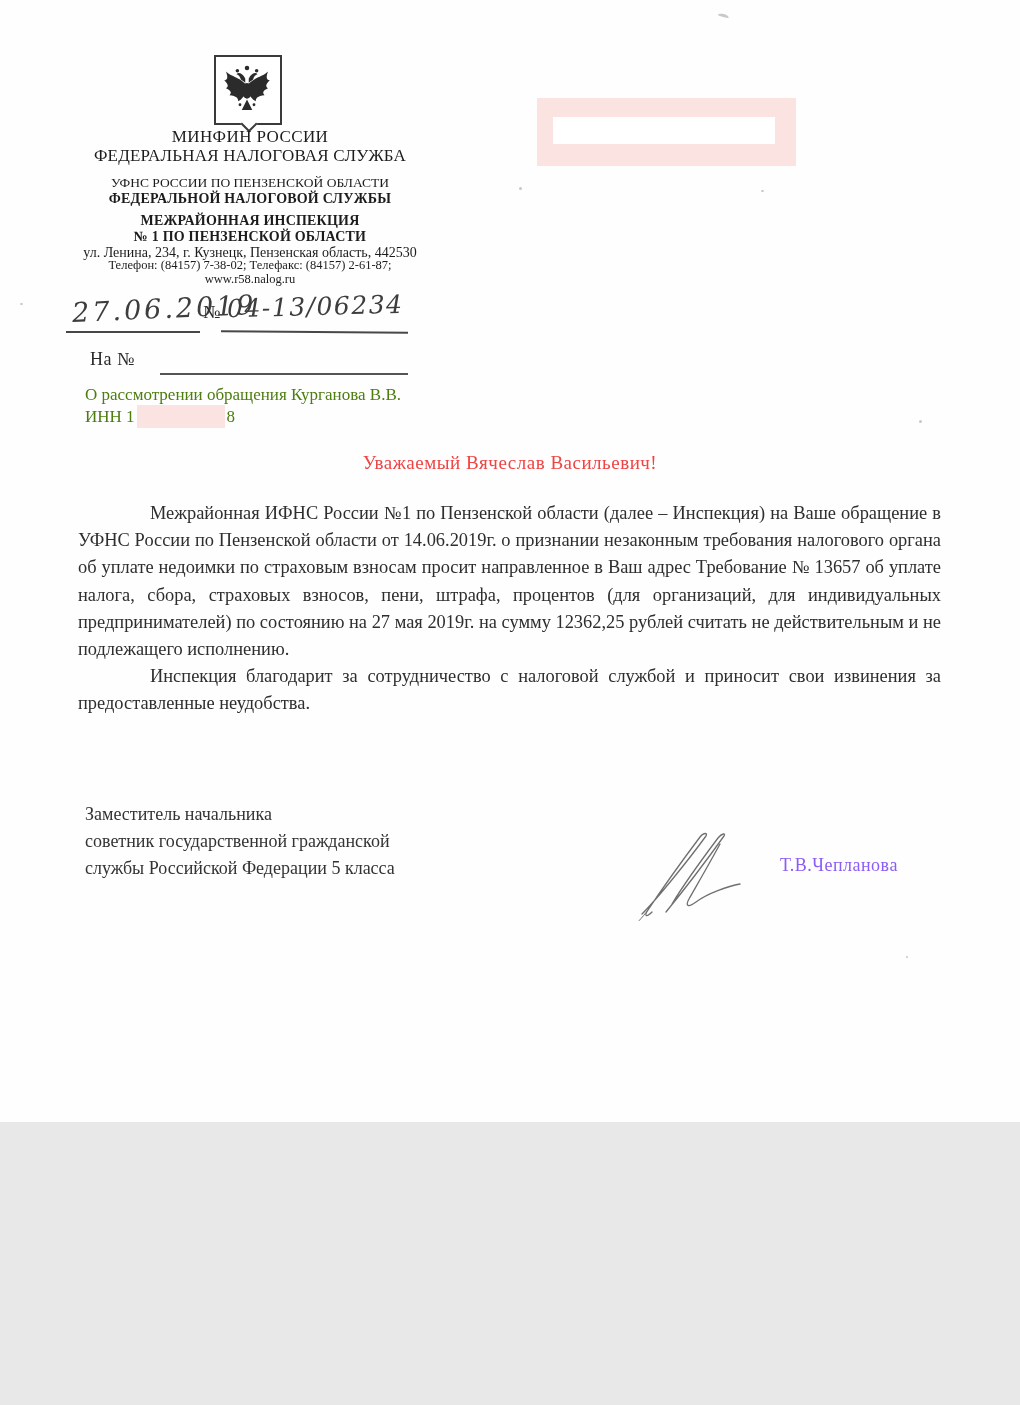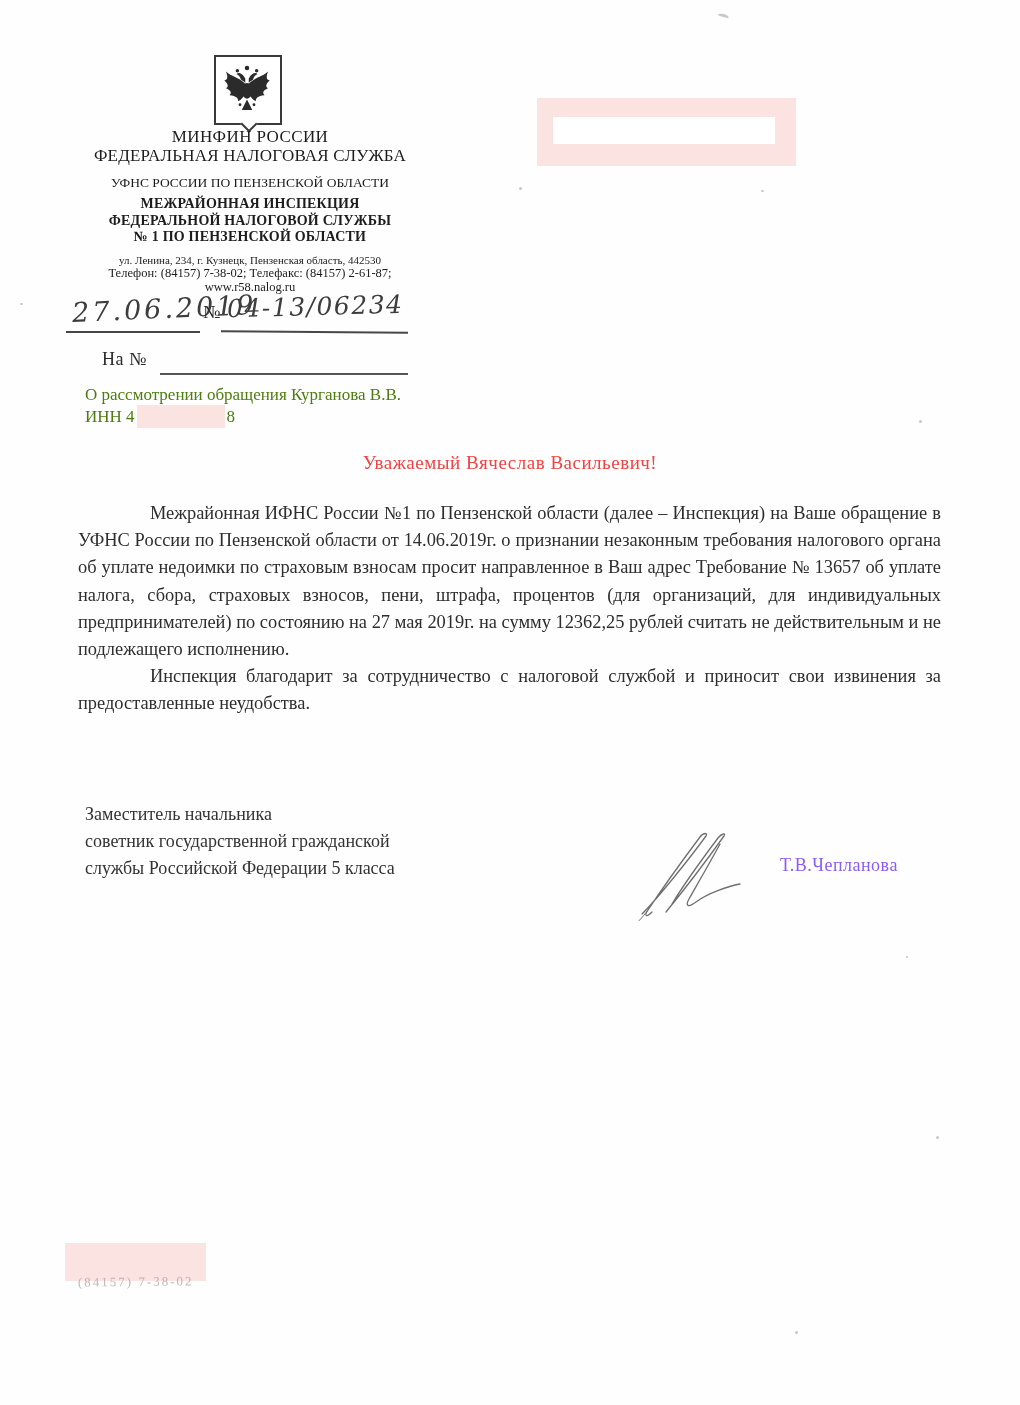--- a/index.html
+++ b/index.html
@@ -1,18 +1,18 @@
 <!DOCTYPE html>
 <html><head>
 <meta charset="utf-8">
 <style>
   html,body{margin:0;padding:0;background:#e8e8e8;}
   .page{
     position:relative;
-    width:1020px;height:1405px;
+    width:1020px;height:1122px;
     margin:0 auto;
     background:#fefefe;
     font-family:"Liberation Serif","DejaVu Serif",serif;
     color:#262626;
     overflow:hidden;
   }
 
   
   .emblem-box{
     position:absolute;left:214px;top:55px;width:64px;height:66px;
@@ -28,36 +28,36 @@
   .letterhead{
     position:absolute;left:55px;top:127px;width:390px;text-align:center;
     color:#1c1c1c;
   }
   .lh-ministry{font-size:17px;line-height:19px;letter-spacing:.4px;}
   .lh-service{font-size:17px;line-height:19px;letter-spacing:.2px;}
   .lh-department{font-size:13.5px;line-height:17px;margin-top:9px;}
   .lh-insp{font-size:14px;line-height:16.5px;font-weight:bold;letter-spacing:.2px;}
   .lh-insp.first{margin-top:5px;}
   .lh-short{font-size:13px;line-height:15px;margin-top:7px;}
-  .lh-address{font-size:11px;line-height:13.5px;margin-top:8px;}
+  .lh-address{font-size:14px;line-height:13.5px;}
   .lh-phone{font-size:12.5px;line-height:13.5px;}
   .lh-web{font-size:12.5px;line-height:13.5px;}
 
   
   .hw{
     font-family:"DejaVu Serif",serif;font-style:italic;color:#3d3d3d;
     white-space:nowrap;
   }
   .hw-date{position:absolute;left:72px;top:293px;font-size:27px;letter-spacing:3px;transform:rotate(-2.5deg);}
   .hw-number{position:absolute;left:227px;top:292px;font-size:25px;letter-spacing:1.5px;transform:rotate(-1.5deg);}
   .u-line{position:absolute;height:2px;background:#474747;}
   .u-date{left:66px;top:331px;width:134px;}
   .u-number{left:221px;top:331px;width:187px;transform:rotate(.4deg);}
   .no-label{position:absolute;left:203px;top:302px;font-size:18px;color:#2a2a2a;}
-  .na-no{position:absolute;left:102px;top:349px;font-size:18px;color:#2a2a2a;letter-spacing:.5px;}
+  .na-no{position:absolute;left:90px;top:349px;font-size:18px;color:#2a2a2a;letter-spacing:.5px;}
   .u-reply{left:160px;top:373px;width:248px;height:1.6px;background:#555;}
 
   
   .subject{position:absolute;left:85px;top:385px;font-size:17px;line-height:20px;color:#4d7c0f;}
   .redact{display:inline-block;vertical-align:-6px;background:#fbe3e1;}
   .redact.inn{width:88px;height:23px;margin:0 2px;}
 
   
   .redaction-top{position:absolute;left:537px;top:98px;width:259px;height:68px;background:#fbe3e1;}
   .redaction-top .inner-white{position:absolute;left:16px;top:19px;width:222px;height:27px;background:#fff;}
@@ -108,40 +108,40 @@
         </g>
       </svg>
     </span>
     <div class="tab"></div>
   </div>
 
   <div class="letterhead">
     <div class="lh-ministry">МИНФИН РОССИИ</div>
     <div class="lh-service">ФЕДЕРАЛЬНАЯ НАЛОГОВАЯ СЛУЖБА</div>
     <div class="lh-department">УФНС РОССИИ ПО ПЕНЗЕНСКОЙ ОБЛАСТИ</div>
+    <div class="lh-insp">ФЕДЕРАЛЬНОЙ НАЛОГОВОЙ СЛУЖБЫ</div>
     <div class="lh-insp first">МЕЖРАЙОННАЯ ИНСПЕКЦИЯ</div>
-    <div class="lh-insp">ФЕДЕРАЛЬНОЙ НАЛОГОВОЙ СЛУЖБЫ</div>
     <div class="lh-insp">№ 1 ПО ПЕНЗЕНСКОЙ ОБЛАСТИ</div>
     <div class="lh-address">ул. Ленина, 234, г. Кузнецк, Пензенская область, 442530</div>
     <div class="lh-phone">Телефон: (84157) 7-38-02; Телефакс: (84157) 2-61-87;</div>
     <div class="lh-web">www.r58.nalog.ru</div>
   </div>
 
   <div class="hw hw-date">27.06.2019</div>
   <div class="u-line u-date"></div>
   <div class="no-label">№</div>
   <div class="hw hw-number">04-13/06234</div>
   <div class="u-line u-number"></div>
 
   <div class="na-no">На №</div>
   <div class="u-line u-reply"></div>
 
   <div class="subject">
     <div>О рассмотрении обращения Курганова В.В.</div>
-    <div><span>ИНН 4</span><span class="redact inn"></span><span>8</span></div>
+    <div><span>ИНН 1</span><span class="redact inn"></span><span>8</span></div>
   </div>
 
   <div class="redaction-top">
     <div class="inner-white"></div>
   </div>
 
   <div class="salutation">Уважаемый Вячеслав Васильевич!</div>
 
   <div class="body-text">
     <p>Межрайонная ИФНС России №1 по Пензенской области (далее – Инспекция) на Ваше обращение в УФНС России по Пензенской области от 14.06.2019г. о признании незаконным требования налогового органа об уплате недоимки по страховым взносам просит направленное в Ваш адрес Требование № 13657 об уплате налога, сбора, страховых взносов, пени, штрафа, процентов (для организаций, для индивидуальных предпринимателей) по состоянию на 27 мая 2019г. на сумму 12362,25 рублей считать не действительным и не подлежащего исполнению.</p>

